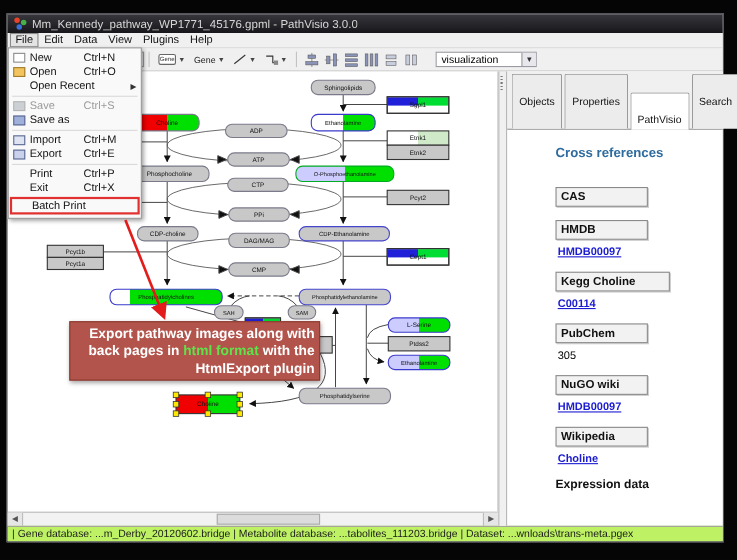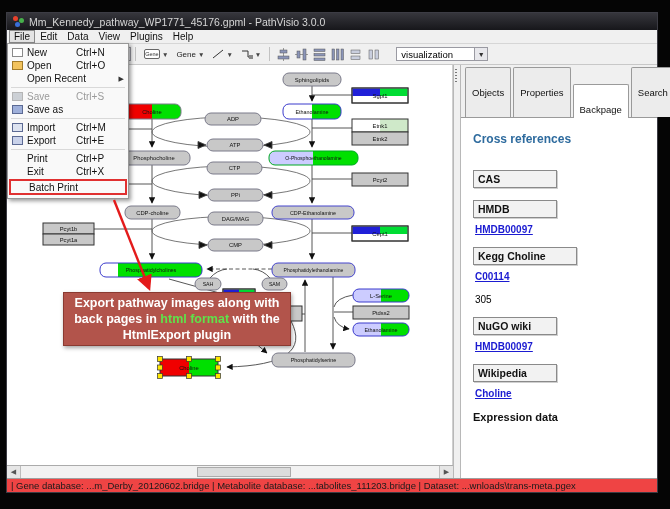--- a/index.html
+++ b/index.html
@@ -41,51 +41,51 @@
   .sarrow.right{border-right:none;border-left:1px solid #bdbdbd;}
   .strack{flex:1;position:relative;}
   .sthumb{position:absolute;left:42%;width:22%;top:1px;bottom:1px;background:#dcdcdc;border:1px solid #ababab;}
   .splitter{width:6px;background:#f0f0f0;border-left:1px solid #b8b8b8;border-right:1px solid #b8b8b8;flex:0 0 auto;position:relative;}
   .splitter .grip{position:absolute;top:4px;left:1px;width:2px;height:14px;background:repeating-linear-gradient(#777 0 1px,transparent 1px 3px);}
   
   .sidepanel{flex:1;background:#fff;display:flex;flex-direction:column;min-width:0;}
   .tabs{display:flex;align-items:flex-end;background:#f0f0f0;border-bottom:1px solid #9a9a9a;padding:2px 2px 0 4px;flex:0 0 auto;}
   .tab{font-size:9.5px;color:#111;background:#ececec;border:1px solid #9a9a9a;border-bottom:none;border-radius:2px 2px 0 0;padding:19px 6px;margin-right:2px;white-space:nowrap;}
   .tab.active{background:#fff;margin-bottom:-1px;padding-bottom:3px;}
-  .panel-body{flex:1;overflow:hidden;padding:14px 1px 0 12px;}
+  .panel-body{flex:1;overflow:hidden;padding:14px 1px 0 12px;margin-left:32px;}
   .xref-heading{color:#2e6b9e;font-weight:bold;font-size:12px;margin-bottom:24px;}
   .xref{margin-bottom:12px;}
   .xref-h{width:84px;box-sizing:border-box;background:#f2f2f2;border:1px solid #8a8a8a;box-shadow:1px 1px 0 #cfcfcf;font-weight:bold;font-size:10.5px;padding:2px 4px;margin-bottom:6px;color:#111;}
   .xref-h.wide{width:104px;}
   .xref-v{font-size:10px;margin-left:2px;}
   .xref-v.link{color:#1b1bd1;font-weight:bold;text-decoration:underline;}
   .panel-footer{font-weight:bold;font-size:11px;color:#111;margin-top:4px;}
   
-  .statusbar{height:13px;background:#ef4444;border-top:1px solid #9f9f9f;display:flex;align-items:center;padding:0 4px;flex:0 0 auto;}
+  .statusbar{height:13px;background:#bef264;border-top:1px solid #9f9f9f;display:flex;align-items:center;padding:0 4px;flex:0 0 auto;}
   .status-text{font-size:9.5px;color:#1a1a1a;white-space:nowrap;overflow:hidden;}
   
   .file-menu{position:absolute;left:0;top:30px;width:118px;background:#f9f9f9;border:1px solid #979797;box-shadow:2px 2px 4px rgba(0,0,0,.4);z-index:60;padding:2px 1px;}
   .fm-row{display:flex;align-items:center;height:13px;padding:0 3px;font-size:10px;color:#111;}
   .fm-row.disabled{color:#9b9b9b;}
   .fm-row.hl{border:2px solid #e03030;height:12px;margin:1px 0;}
   .fm-ic{width:15px;flex:0 0 auto;display:flex;align-items:center;}
   .mi{display:inline-block;width:11px;height:9px;border:1px solid #7d7d96;box-sizing:border-box;}
   .mi-new-document-icon{background:#fff;border-color:#8a8a8a;}
   .mi-open-folder-icon{background:#f2c35e;border-color:#a37c2a;}
   .mi-save-icon{background:#b9bfc7;border-color:#999;opacity:.7;}
   .mi-save-as-icon{background:#9fb0da;border-color:#5c6a94;}
   .mi-import-icon{background:#dde3f0;border-color:#5c6a94;}
   .mi-export-icon{background:#c9d2ea;border-color:#5c6a94;}
   .fm-label{flex:1;white-space:nowrap;}
   .fm-short{width:40px;text-align:left;white-space:nowrap;}
   .fm-sub{width:8px;font-size:7px;color:#333;text-align:right;}
   .fm-sep{height:1px;background:#d9d9d9;margin:2px 2px;}
   
   .callout{position:absolute;left:56px;top:279px;width:228px;height:54px;background:#b2544b;border:1px solid #8a3a31;box-shadow:1px 2px 4px rgba(0,0,0,.35);z-index:40;display:flex;align-items:center;justify-content:center;text-align:center;box-sizing:border-box;padding:2px 4px;}
-  .callout p{margin:0;color:#fff;font-weight:bold;font-size:12.5px;line-height:1.28;}
+  .callout p{margin:0;color:#fff;font-weight:bold;font-size:12.5px;line-height:1.28;text-align:right;}
   .callout .hl{color:#5fe24a;}
   .arrow-overlay{position:absolute;left:0;top:0;width:652px;height:481px;z-index:70;pointer-events:none;}
 </style>
 </head>
 <body>
 
 <div class="window">
 
   <div class="titlebar">
     <span class="app-icon">
@@ -408,38 +408,39 @@
         <div class="sarrow right">▶</div>
       </div>
     </div>
     <div class="splitter">
         <div class="grip"></div>
       </div>
     <div class="sidepanel">
       <div class="tabs" id="tabs">
           <div class="tab">Objects</div>
           <div class="tab">Properties</div>
-          <div class="tab active">Backpage</div>
+          <div class="tab active">PathVisio</div>
           <div class="tab">Search</div>
         </div>
       <div class="panel-body">
         <div class="xref-heading">Cross references</div>
         <div id="xrefs">
             <div class="xref">
               <div class="xref-h">CAS</div>
             </div>
             <div class="xref">
               <div class="xref-h">HMDB</div>
               <div class="xref-v link">HMDB00097</div>
             </div>
             <div class="xref">
               <div class="xref-h wide">Kegg Choline</div>
               <div class="xref-v link">C00114</div>
             </div>
             <div class="xref">
+              <div class="xref-h">PubChem</div>
               <div class="xref-v">305</div>
             </div>
             <div class="xref">
               <div class="xref-h">NuGO wiki</div>
               <div class="xref-v link">HMDB00097</div>
             </div>
             <div class="xref">
               <div class="xref-h">Wikipedia</div>
               <div class="xref-v link">Choline</div>
             </div>

